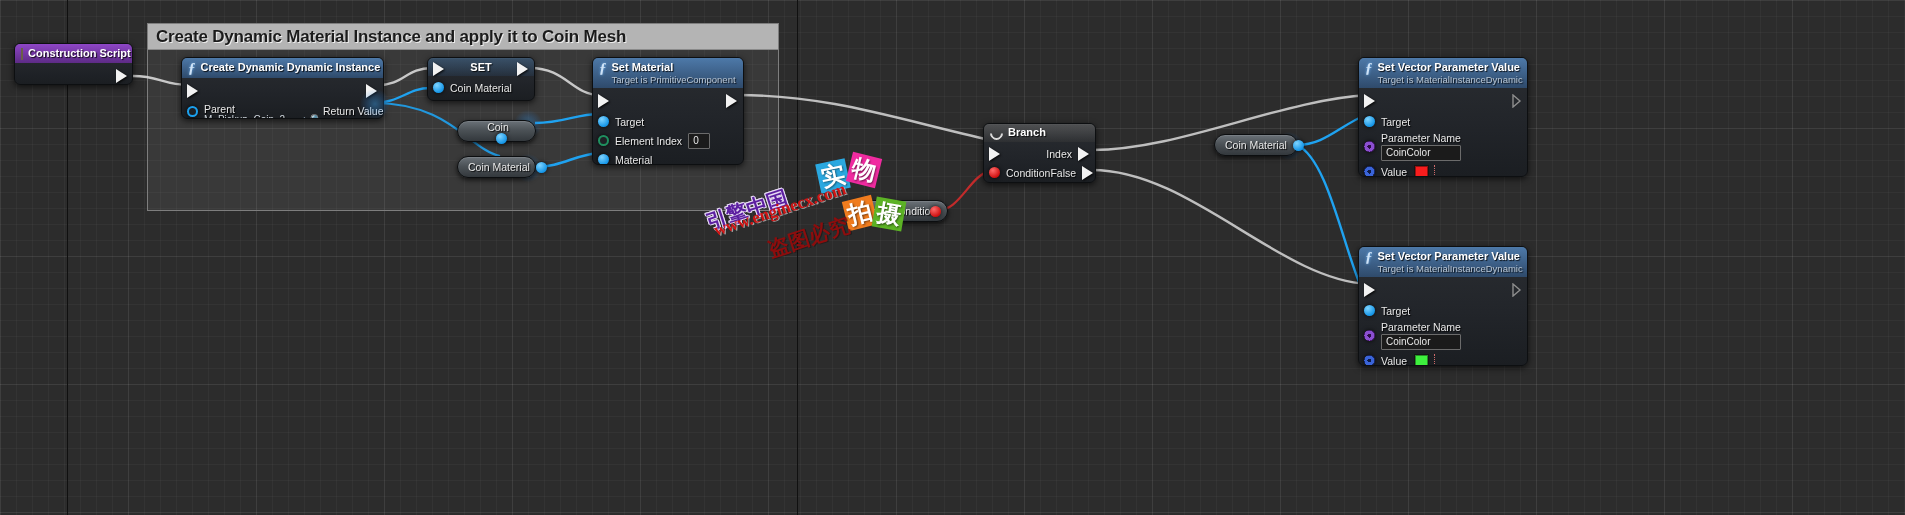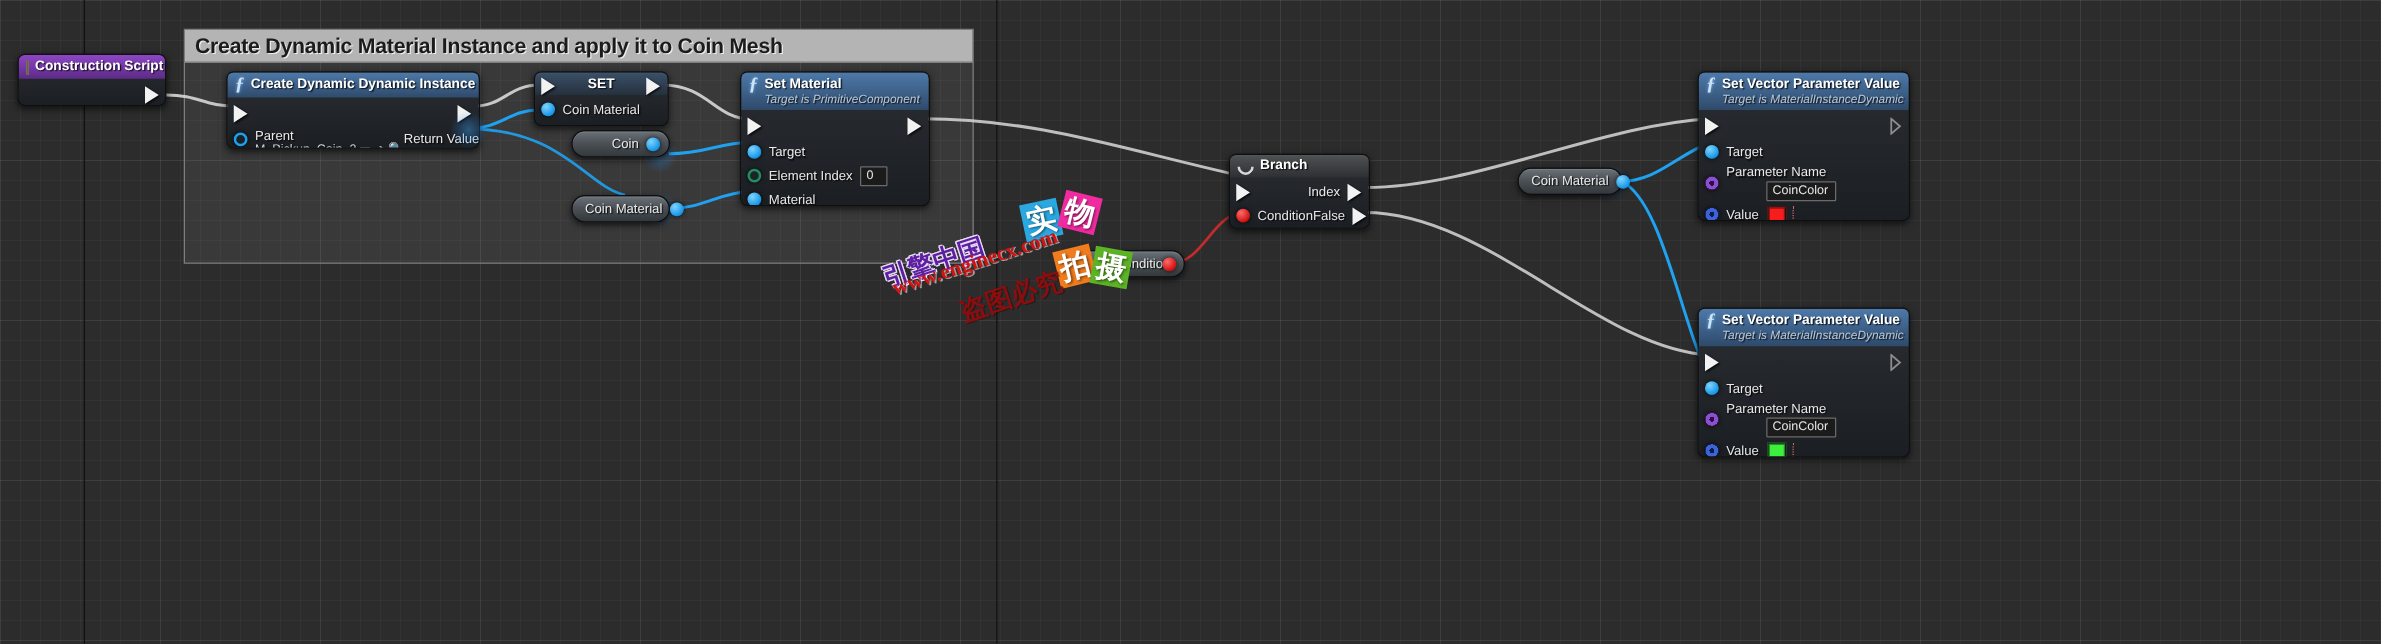--- a/index.html
+++ b/index.html
@@ -68,21 +68,21 @@
   }
   .head-event {
     background: linear-gradient(to bottom, #8e46c6, #5d2b86);
   }
   .node-title {
     font-size: 11px; font-weight: bold; color: #ffffff;
     text-shadow: 1px 1px 1px rgba(0,0,0,0.85);
     line-height: 13px; white-space: nowrap;
   }
   .node-subtitle {
-    font-size: 9.5px; font-style: italic; color: #b9c6d4;
+    font-size: 9.5px; color: #b9c6d4;
     text-shadow: 1px 1px 1px rgba(0,0,0,0.8);
     line-height: 12px; white-space: nowrap;
   }
   .fx-icon {
     font-family: "Liberation Serif", serif;
     font-style: italic; font-size: 15px; font-weight: bold;
     color: #cfe3f7; margin-right: 5px; line-height: 14px;
     text-shadow: 0 0 3px rgba(120,190,255,0.8);
   }
   .ev-icon {
@@ -157,21 +157,20 @@
   .txtbox {
     background: #1b1b1b;
     border: 1px solid #6b6b6b;
     color: #e6e6e6;
     font-size: 10px;
     padding: 1px 6px 1px 4px;
     min-width: 24px;
     text-align: left;
     border-radius: 1px;
     line-height: 12px;
-    margin-left: 32px;
   }
   .swatch {
     width: 15px; height: 14px;
     border: 1px solid #151515;
     box-shadow: inset 0 0 0 1px rgba(0,0,0,0.4);
   }
   .swatch-wrap { display:flex; align-items:center; }
   .dotted-r { border-right: 1px dotted #cf6b6b; height: 14px; margin-left: 5px; }
 
   .combo {
@@ -342,21 +341,21 @@
     </div>
     <div class="node-body">
       <div class="row">
         <span class="dot obj pin-left"></span>
         <span class="pin-label">Coin Material</span>
       </div>
     </div>
   </div>
 
   <div class="glow" style="left:514px; top:110px; width:28px; height:28px;"></div>
-  <div class="bean" style="left:457px; top:104px; width:79px;">
+  <div class="bean" style="left:457px; top:120px; width:79px;flex-direction:column;">
     <span class="spacer"></span>
     <span class="pin-label">Coin</span>
     <span class="dot obj pin-right"></span>
   </div>
 
   <div class="glow" style="left:514px; top:154px; width:28px; height:28px;"></div>
   <div class="bean" style="left:457px; top:156px; width:79px;">
     <span class="spacer"></span>
     <span class="pin-label">Coin Material</span>
     <span class="dot obj pin-right"></span>

